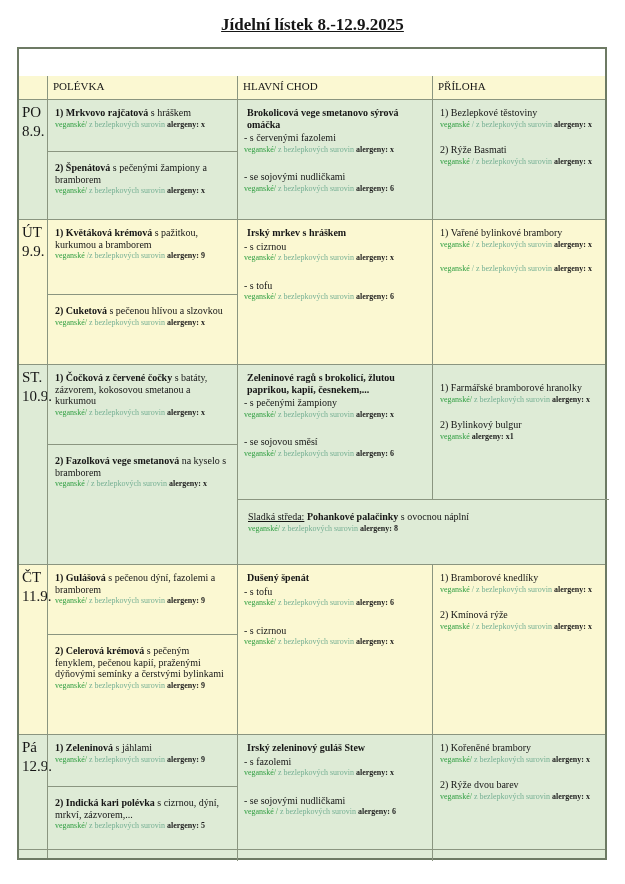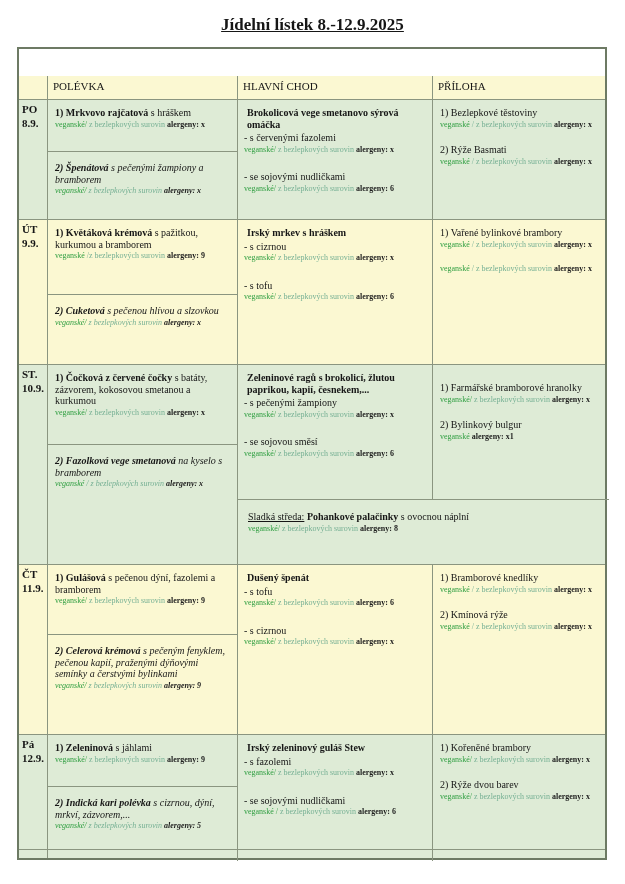--- a/index.html
+++ b/index.html
@@ -20,38 +20,38 @@
     border: 2px solid #6d7a64;
     background: #ffffff;
   }
   .t-row { display: flex; border-top: 1px solid #8a9580; }
   .t-row:first-child { border-top: none; margin-top: 27px; }
   .g { background: #deebd6; }
   .y { background: #fbf8d2; }
 
   .cell { border-left: 1px solid #8a9580; }
   .cell:first-child { border-left: none; }
-  .cell-day  { width: 28px;  flex: none; font-size: 11px; line-height: 1.25; padding: 3px 1px 0 3px; font-weight: bold; }
+  .cell-day  { width: 28px;  flex: none; font-size: 15px; line-height: 1.25; padding: 3px 1px 0 3px; }
   .cell-soups{ width: 190px; flex: none; display: flex; flex-direction: column; }
   .cell-main { width: 195px; flex: none; padding: 7px 6px 4px 6px; }
   .cell-side { width: 177px; flex: none; padding: 7px 5px 4px 7px; }
 
   .cell-rightwrap { width: 372px; flex: none; display: flex; flex-direction: column; }
   .rw-top  { display: flex; min-height: 135px; border-bottom: 1px solid #8a9580; }
   .rw-main { width: 194px; padding: 7px 6px 4px 6px; }
   .rw-side { width: 177px; border-left: 1px solid #8a9580; padding: 17px 5px 4px 7px; }
   .rw-special { flex: 1; padding: 11px 8px 4px 10px; }
 
   .header-row { height: 23px; font-size: 11px; }
   .hc { padding: 4px 0 0 5px; }
   .hc-day { padding: 0; }
 
   .soupbox { padding: 7px 6px 3px 7px; }
   .sb1 { border-bottom: 1px solid #8a9580; }
-  .sb2 { flex: 1; padding-top: 10px; font-style: italic; }
+  .sb2 { flex: 1; padding-top: 10px; }
   .r-po { min-height: 120px; } .r-po .sb1 { min-height: 52px; }
   .r-ut { min-height: 145px; } .r-ut .sb1 { min-height: 75px; }
   .r-st { min-height: 200px; } .r-st .sb1 { min-height: 80px; }
   .r-ct { min-height: 170px; } .r-ct .sb1 { min-height: 70px; }
   .r-pa { min-height: 115px; } .r-pa .sb1 { min-height: 52px; }
   .strip { height: 9px; }
   .strip .cell { height: 100%; }
 
   .itm { font-size: 10px; line-height: 1.17; }
   .b { font-weight: bold; }

